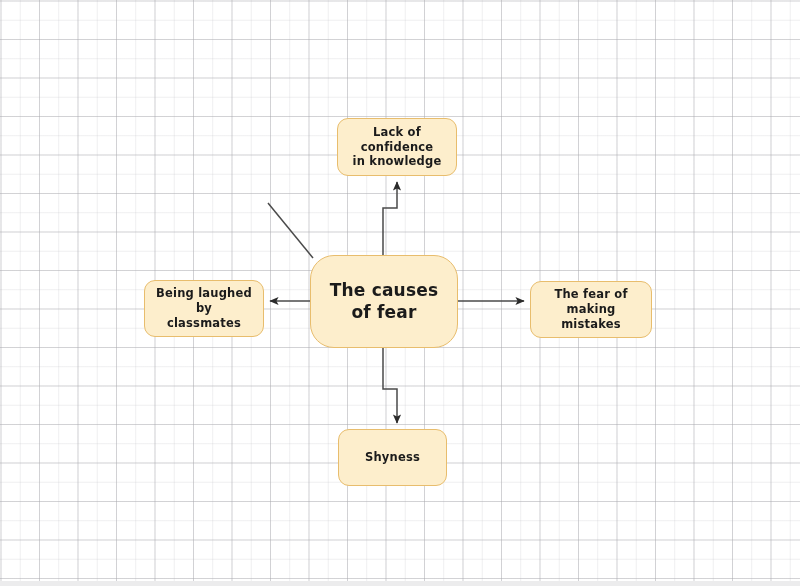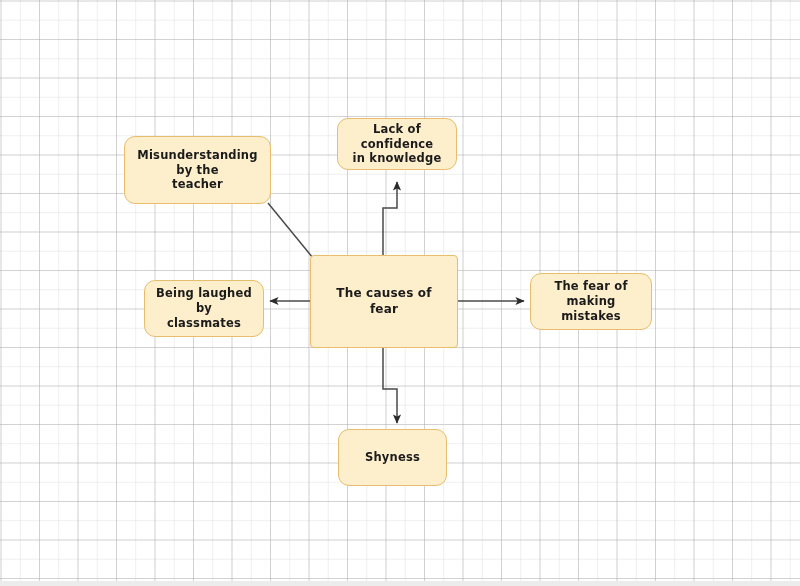--- a/index.html
+++ b/index.html
@@ -70,40 +70,40 @@
     display: block;
     padding: 0 9px;
     white-space: pre-line;
   }
 
   #node-center {
     left: 310px;
     top: 255px;
     width: 148px;
     height: 93px;
-    font-size: 12px;
-    border-radius: 4px;
+    font-size: 17px;
+    border-radius: 24px;
   }
   #node-misunderstanding {
     left: 124px;
     top: 136px;
     width: 147px;
     height: 68px;
     font-size: 11.5px;
   }
   #node-lack-confidence {
     left: 337px;
     top: 118px;
     width: 120px;
-    height: 52px;
+    height: 58px;
     font-size: 11.5px;
   }
   #node-fear-mistakes {
     left: 530px;
-    top: 273px;
+    top: 281px;
     width: 122px;
     height: 57px;
     font-size: 11.5px;
   }
   #node-being-laughed {
     left: 144px;
     top: 280px;
     width: 120px;
     height: 57px;
     font-size: 11.5px;
@@ -136,24 +136,20 @@
 
     <path d="M 310 301 L 270 301" stroke="#4a4a4a" stroke-width="1.5" fill="none" marker-end="url(#arrow)"></path>
 
     <path d="M 383 348 L 383 389 L 397 389 L 397 423" stroke="#4a4a4a" stroke-width="1.5" fill="none" marker-end="url(#arrow)"></path>
   </svg>
 
   <div class="node" id="node-center">
     <span class="node-label">The causes of fear</span>
   </div>
 
-  <div class="node" id="node-misunderstanding">
-    <span class="node-label">Misunderstanding by the
-teacher</span>
-  </div>
 
   <div class="node" id="node-lack-confidence">
     <span class="node-label">Lack of confidence
 in knowledge</span>
   </div>
 
   <div class="node" id="node-fear-mistakes">
     <span class="node-label">The fear of making
 mistakes</span>
   </div>

